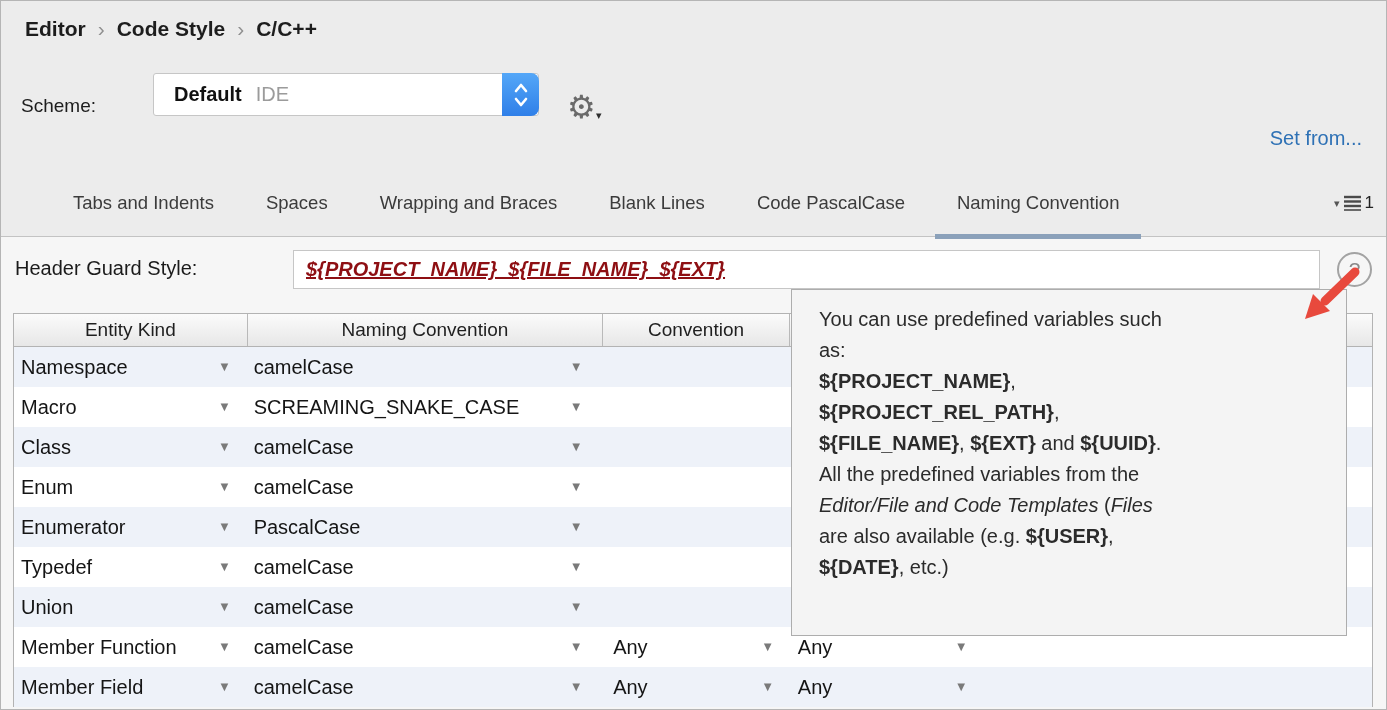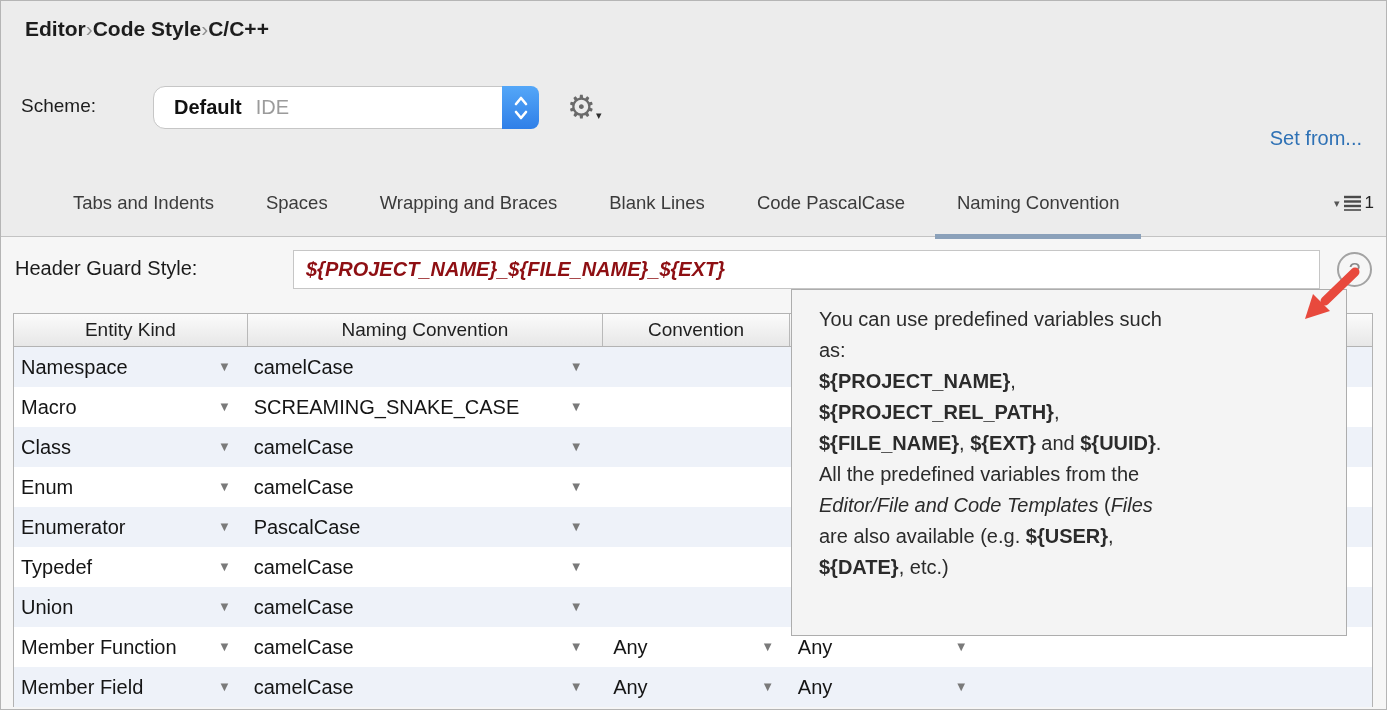--- a/index.html
+++ b/index.html
@@ -3,27 +3,27 @@
 <meta charset="utf-8">
 <style>
   * { margin:0; padding:0; box-sizing:border-box; }
   body { font-family:"Liberation Sans", sans-serif; background:#d8d8d8; }
   .screen{ position:relative; width:1387px; height:710px; background:#f6f6f6;
            border:1px solid #b5b5b5; overflow:hidden; }
 
   
   .top-region{ position:absolute; left:0; top:0; width:100%; height:236px; background:#ececec;
                border-bottom:1px solid #c3c3c3;}
-  .breadcrumb{ position:absolute; left:24px; top:16px; display:flex; align-items:center; 
+  .breadcrumb{ position:absolute; left:24px; top:16px; display:flex; align-items:center; gap:12px;
                font-size:21px; font-weight:bold; color:#1d1d1d;}
   .crumb-sep{ color:#8f8f8f; font-weight:400; font-size:21px; }
 
   .scheme-label{ position:absolute; left:20px; top:94px; font-size:19px; color:#1d1d1d; }
-  .scheme-combo{ position:absolute; left:152px; top:85px; width:386px; height:43px;
-                 background:#ffffff; border:1px solid #c6c6c6; border-radius:12px;
+  .scheme-combo{ position:absolute; left:152px; top:72px; width:386px; height:43px;
+                 background:#ffffff; border:1px solid #c6c6c6; border-radius:3px;
                  display:flex; align-items:center; }
   .scheme-primary{ font-size:20px; font-weight:bold; color:#111; margin-left:20px;}
   .scheme-secondary{ font-size:20px; color:#9b9b9b; margin-left:14px;}
   .stepper{ position:absolute; right:-1px; top:-1px; width:37px; height:43px;
             background:linear-gradient(180deg,#54a7f8,#2f7fe8);
             border-radius:0 8px 8px 0; display:flex; align-items:center; justify-content:center;}
   .gear-btn{ position:absolute; left:566px; top:84px; width:46px; height:46px; cursor:default;}
   .gear-glyph{ font-size:32px; color:#6a6a6a; line-height:44px; }
   .gear-caret{ position:absolute; left:29px; top:24px; font-size:11px; color:#2e2e2e;}
   .set-from{ position:absolute; right:24px; top:126px; font-size:20px; color:#2e71b5;}
@@ -36,21 +36,21 @@
   .tab.selected::after{ content:""; position:absolute; left:-22px; right:-22px; bottom:-2px;
         height:5px; background:#8ba1ba; }
   .tab-overflow{ margin-left:auto; margin-right:12px; display:flex; align-items:center; gap:3px;}
   .ovf-caret{ font-size:11px; color:#555; }
   .ovf-count{ font-size:17px; color:#222; }
 
   
   .hg-label{ position:absolute; left:14px; top:256px; font-size:20px; color:#1b1b1b;}
   .hg-input{ position:absolute; left:292px; top:249px; width:1027px; height:39px;
              background:#fff; border:1px solid #c6c6c6; font-family:"Liberation Sans",sans-serif;
-             font-size:20px; font-weight:bold; font-style:italic; color:#8e0f13; padding:0 12px;}
+             font-size:20px; font-weight:bold; font-style:italic; color:#8e0f13; padding:0 12px;text-decoration:underline;}
   .help-btn{ position:absolute; left:1336px; top:251px; width:35px; height:35px; border-radius:50%;
              border:2px solid #a3a3a3; color:#8a8a8a; font-size:21px; display:flex;
              align-items:center; justify-content:center; background:transparent;}
 
   
   .table{ position:absolute; left:12px; top:312px; width:1360px; height:394px;
           border:1px solid #b3b3b3; background:#fff;}
   .thead{ display:flex; height:33px; background:linear-gradient(180deg,#fbfbfb,#e7e7e7);
           border-bottom:1px solid #b3b3b3;}
   .th{ font-size:19px; color:#1f1f1f; display:flex; align-items:center; justify-content:center;

